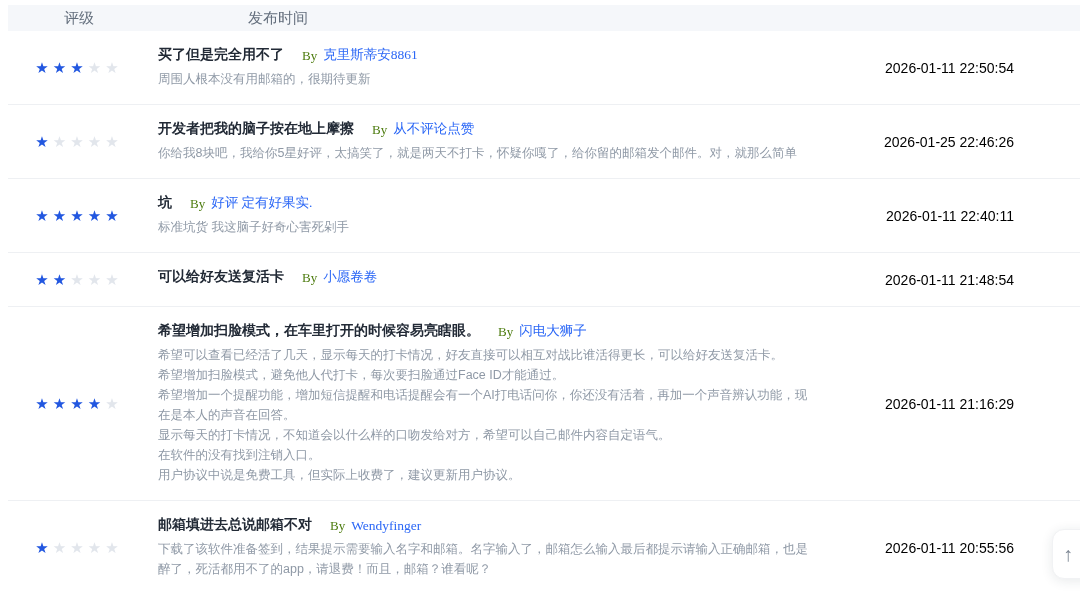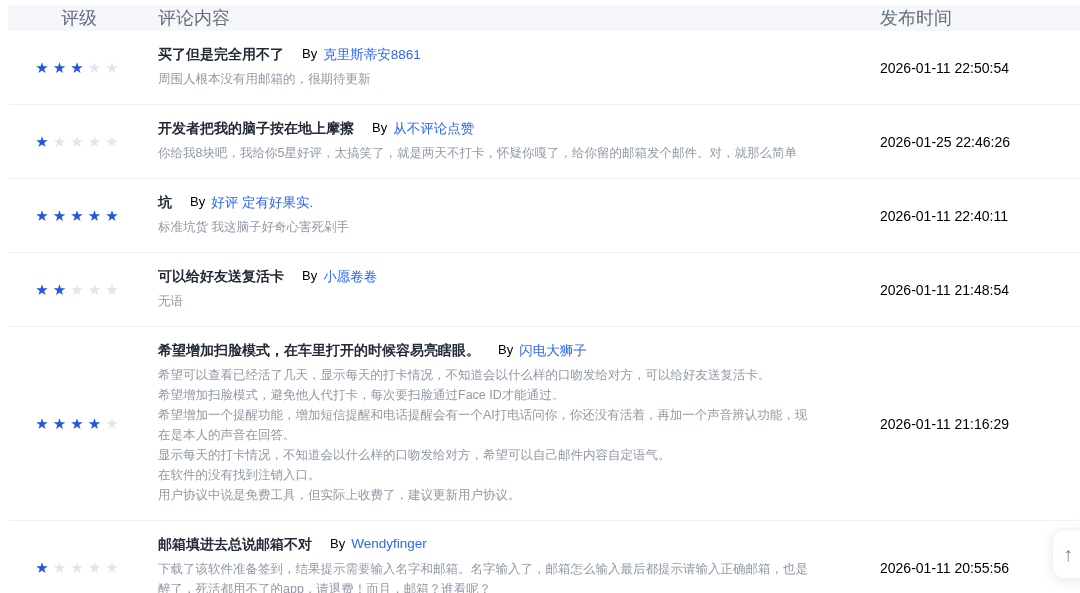--- a/index.html
+++ b/index.html
@@ -3,55 +3,54 @@
 <meta charset="utf-8">
 <style>
   * { margin:0; padding:0; box-sizing:border-box; }
   html,body { width:1080px; height:593px; overflow:hidden; background:#fff;
     font-family:"Liberation Sans","DejaVu Sans",sans-serif; }
   .page { position:relative; width:1080px; height:593px; overflow:hidden; }
 
   .table { margin:5px 0 0 8px; }
 
   .thead { display:flex; align-items:center; background:#f5f7fa; height:26px;
-    font-size:18px; color:#646f7d; }
+    font-size:15px; color:#646f7d;gap:24px; }
   .col-rating { width:142px; flex:none; text-align:center; }
   .col-content { flex:1; min-width:0; padding-left:8px; }
-  .col-time { width:200px; flex:none; text-align:left; padding-right:66px; }
+  .col-time { width:200px; flex:none; text-align:right; padding-right:66px; }
 
   .row { display:flex; align-items:center; border-bottom:1px solid #eef0f3;
     padding:15px 0; }
 
   .stars { font-size:15px; letter-spacing:4px; white-space:nowrap; }
   .star-on  { color:#2257e0; }
   .star-off { color:#e2e6ec; }
 
-  .head-line { display:flex; align-items:flex-start; margin-bottom:5px; }
+  .head-line { display:flex; align-items:flex-end; margin-bottom:5px;font-family:Liberation Serif, serif; }
   .review-title { font-size:14px; font-weight:700; color:#222a36; }
-  .by-label { font-size:13px; color:#000000; margin:0 6px 0 18px; }
+  .by-label { font-size:13px; color:#4d7c0f; margin:0 6px 0 18px; }
   .author-link { font-size:13.5px; color:#2b67f6; text-decoration:none; cursor:pointer; }
   .review-body { max-width:656px; font-size:12.5px; color:#8f99a6; line-height:20px; }
   .review-body div { min-height:20px; }
 
   .time-text { font-size:14px; color:#000000; white-space:nowrap; }
 
   .back-top { position:absolute; right:-24px; bottom:14px; width:52px; height:50px;
     background:#fff; border:1px solid #f1f2f4; border-radius:12px;
     box-shadow:0 2px 12px rgba(31,45,61,.10); display:flex; align-items:center;
     padding-left:10px; cursor:pointer; }
   .back-top .arrow { font-size:20px; color:#7d8794; }
 </style>
 </head>
 <body>
 
 <div class="page">
   <div class="table">
     <div class="thead">
       <div class="col-rating">评级</div>
-      <div class="col-content">评论内容</div>
       <div class="col-time">发布时间</div>
     </div>
     <div id="rows">
   <div class="row">
     <div class="col-rating">
       <span class="stars"><span class="star-on">★</span><span class="star-on">★</span><span class="star-on">★</span><span class="star-off">★</span><span class="star-off">★</span></span>
     </div>
     <div class="col-content">
       <div class="head-line">
         <span class="review-title">买了但是完全用不了</span>
@@ -108,41 +107,38 @@
   <div class="row">
     <div class="col-rating">
       <span class="stars"><span class="star-on">★</span><span class="star-on">★</span><span class="star-off">★</span><span class="star-off">★</span><span class="star-off">★</span></span>
     </div>
     <div class="col-content">
       <div class="head-line">
         <span class="review-title">可以给好友送复活卡</span>
         <span class="by-label">By</span>
         <a class="author-link">小愿卷卷</a>
       </div>
-      <div class="review-body">
-              <div>无语</div>
-            </div>
     </div>
     <div class="col-time">
       <span class="time-text">2026-01-11 21:48:54</span>
     </div>
   </div>
 
   <div class="row">
     <div class="col-rating">
       <span class="stars"><span class="star-on">★</span><span class="star-on">★</span><span class="star-on">★</span><span class="star-on">★</span><span class="star-off">★</span></span>
     </div>
     <div class="col-content">
       <div class="head-line">
         <span class="review-title">希望增加扫脸模式，在车里打开的时候容易亮瞎眼。</span>
         <span class="by-label">By</span>
         <a class="author-link">闪电大狮子</a>
       </div>
       <div class="review-body">
-              <div>希望可以查看已经活了几天，显示每天的打卡情况，不知道会以什么样的口吻发给对方，可以给好友送复活卡。</div>
+              <div>希望可以查看已经活了几天，显示每天的打卡情况，好友直接可以相互对战比谁活得更长，可以给好友送复活卡。</div>
               <div>希望增加扫脸模式，避免他人代打卡，每次要扫脸通过Face ID才能通过。</div>
               <div>希望增加一个提醒功能，增加短信提醒和电话提醒会有一个AI打电话问你，你还没有活着，再加一个声音辨认功能，现在是本人的声音在回答。</div>
               <div>显示每天的打卡情况，不知道会以什么样的口吻发给对方，希望可以自己邮件内容自定语气。</div>
               <div>在软件的没有找到注销入口。</div>
               <div>用户协议中说是免费工具，但实际上收费了，建议更新用户协议。</div>
             </div>
     </div>
     <div class="col-time">
       <span class="time-text">2026-01-11 21:16:29</span>
     </div>

